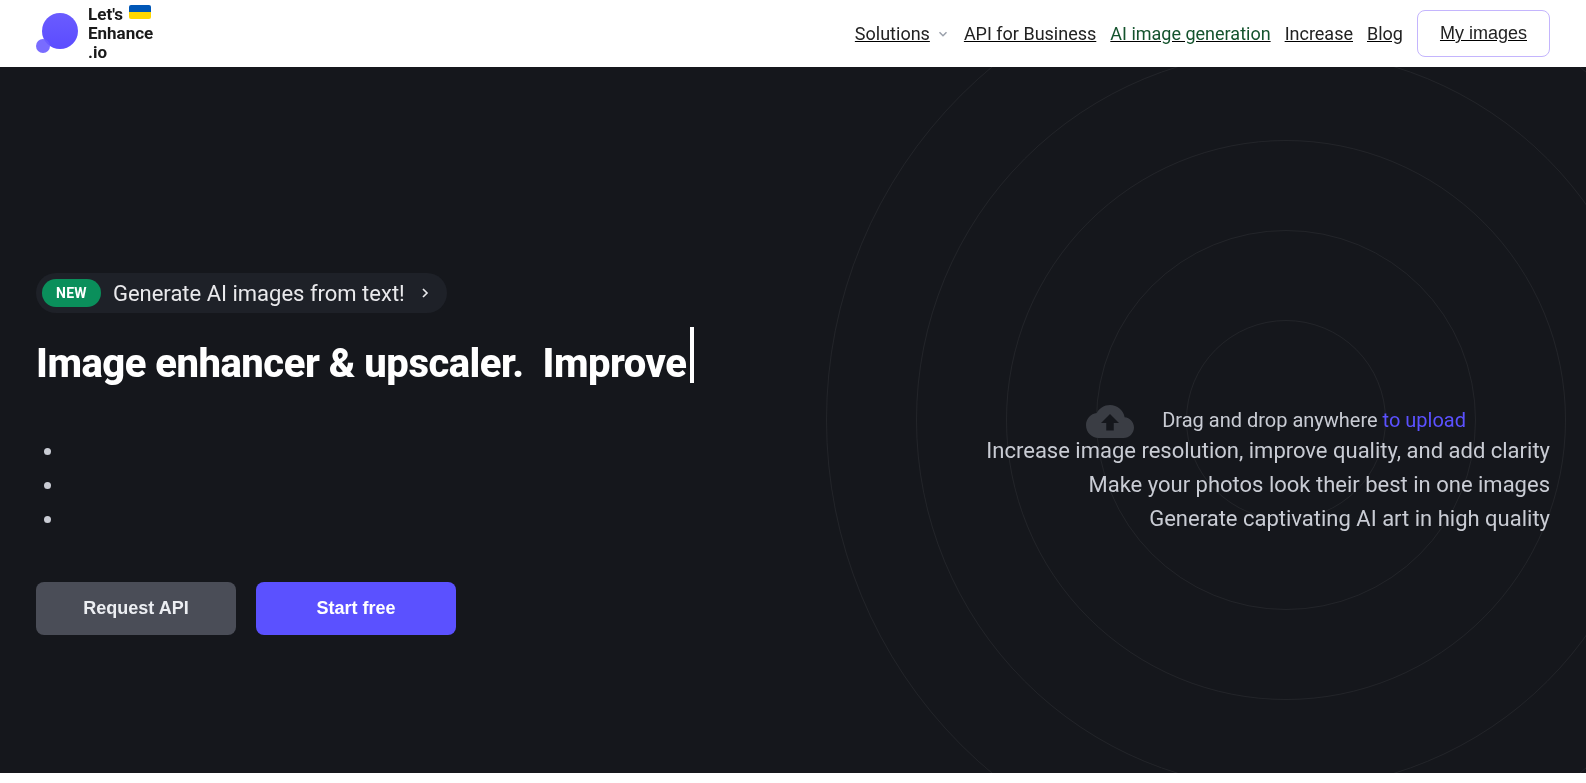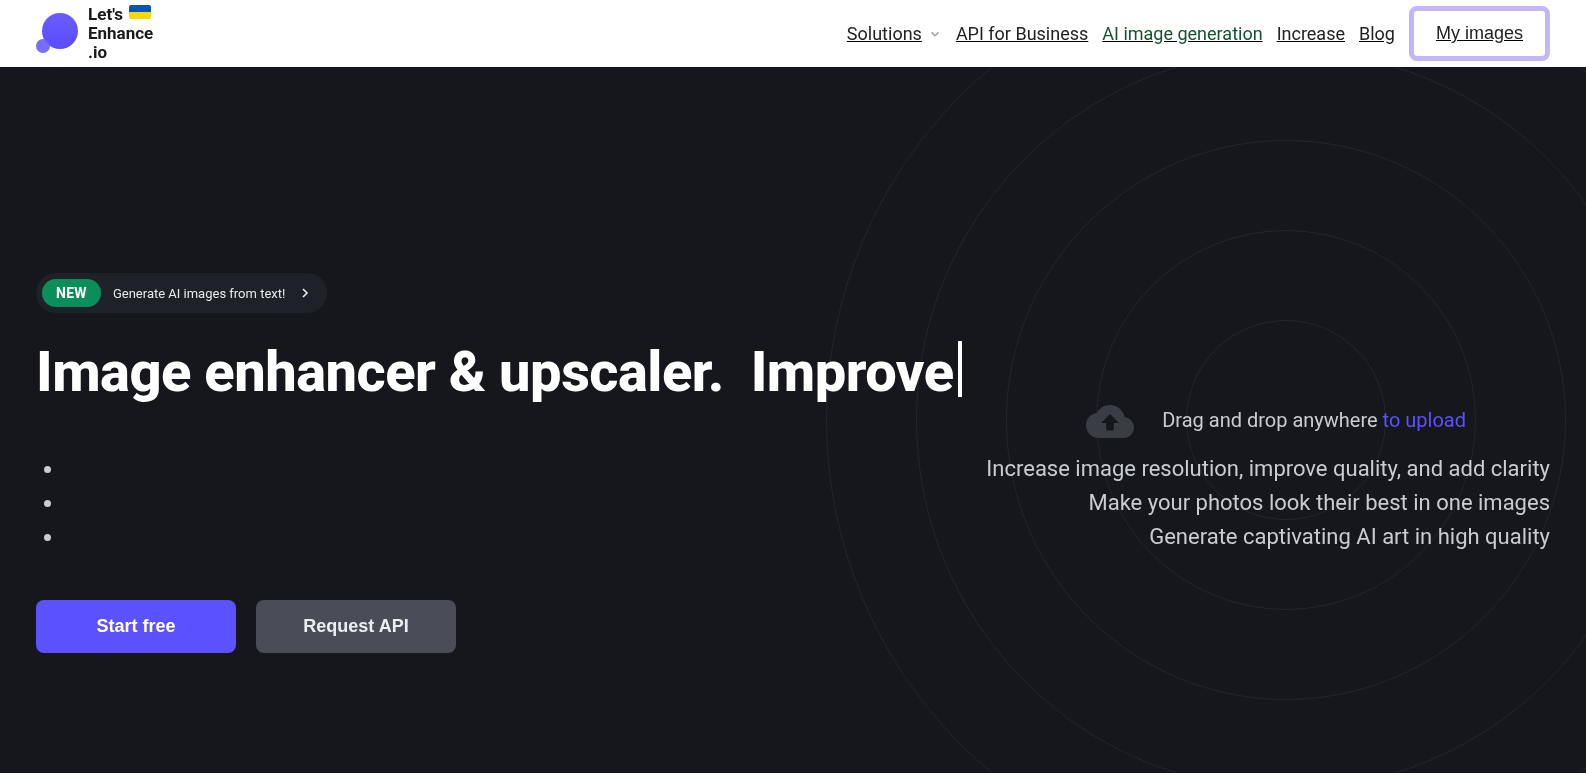--- a/index.html
+++ b/index.html
@@ -11,43 +11,43 @@
 .logo-mark { width: 42px; height: 42px; position: relative; }
 .logo-mark .big { position: absolute; width: 36px; height: 36px; border-radius: 50%; background: linear-gradient(180deg, #6a5cff 0%, #5b4cff 100%); top: 0; right: 0; }
 .logo-mark .small { position: absolute; width: 14px; height: 14px; border-radius: 50%; background: #6a5cff; bottom: 2px; left: 0; opacity: 0.9; }
 .logo-text { line-height: 1.1; font-weight: 700; font-size: 17px; color: #1a1a1a; }
 .flag { width: 22px; height: 14px; display: inline-block; vertical-align: top; border-radius: 2px; background: linear-gradient(to bottom, #0057b7 0 50%, #ffd700 50% 100%); margin-left: 6px; }
 
 .nav { margin-left: auto; display: flex; align-items: center; gap: 14px; text-decoration: underline; }
 .nav-item { font-size: 18px; color: #222; cursor: pointer; display: flex; align-items: center; gap: 6px; }
 .nav-item.ai { color: #14532d; }
 .chevron-down { width: 14px; height: 14px; }
-.my-images { border: 5px solid #c4b5fd; border-radius: 8px; padding: 12px 22px; font-size: 18px; color: #222; background: #fff; cursor: pointer; }
+.my-images { border: 1px solid #c4b5fd; border-radius: 8px; padding: 12px 22px; font-size: 18px; color: #222; background: #fff; cursor: pointer; }
 
 
 .hero { background: #15171c; min-height: 706px; position: relative; overflow: hidden; padding: 56px 36px 28px 36px; color: #fff; }
 
 
 .rings { position: absolute; right: -200px; top: 50%; transform: translateY(-50%); width: 1000px; height: 1000px; pointer-events: none; }
 .ring { position: absolute; border: 1px solid rgba(255,255,255,0.06); border-radius: 50%; top: 50%; left: 50%; transform: translate(-50%, -50%); }
 .r1 { width: 200px; height: 200px; }
 .r2 { width: 380px; height: 380px; }
 .r3 { width: 560px; height: 560px; }
 .r4 { width: 740px; height: 740px; }
 .r5 { width: 920px; height: 920px; }
 
 
 .spacer-top { height: 150px; }
 .pill { display: inline-flex; align-items: center; background: #1e2128; border-radius: 999px; padding: 6px 14px 6px 6px; gap: 12px; cursor: pointer; }
 .pill .badge { background: #0a8f5b; color: #fff; font-weight: 700; font-size: 14px; padding: 6px 14px; border-radius: 999px; letter-spacing: 0.3px; }
-.pill .pill-text { font-size: 13px; color: #e9e9ec; }
+.pill .pill-text { font-size: 22px; color: #e9e9ec; }
 .pill .chev { width: 16px; height: 16px; color: #e9e9ec; }
 
 
-.title { font-weight: 800; font-size: 56px; line-height: 1.1; margin-top: 28px; letter-spacing: -0.5px; }
+.title { font-weight: 800; font-size: 40px; line-height: 1.1; margin-top: 14px; letter-spacing: -0.5px; }
 .cursor { display: inline-block; width: 4px; height: 56px; background: #fff; vertical-align: -6px; margin-left: 4px; }
 
 
 .bullets { margin-top: 48px; padding-left: 28px; text-align: right; }
 .bullets li { font-size: 22px; color: #c9ccd4; line-height: 1.55; }
 
 
 .ctas { margin-top: 46px; display: flex; gap: 20px; }
 .btn { border: none; border-radius: 8px; font-size: 18px; font-weight: 600; padding: 16px 40px; cursor: pointer; min-width: 200px; }
 .btn-primary { background: #5b51ff; color: #fff; }
@@ -113,22 +113,22 @@
     &nbsp;<span>Improve</span><span class="cursor"></span>
   </h1>
 
   <ul class="bullets">
     <li>Increase image resolution, improve quality, and add clarity</li>
     <li>Make your photos look their best in one images</li>
     <li>Generate captivating AI art in high quality</li>
   </ul>
 
   <div class="ctas">
+    <button class="btn btn-secondary">Request API</button>
     <button class="btn btn-primary">Start free</button>
-    <button class="btn btn-secondary">Request API</button>
   </div>
 
   <div class="upload">
     <svg class="cloud-icon" viewBox="0 0 64 48" fill="currentColor">
       <path d="M51.5 20.2C49.8 10.9 41.7 4 32 4c-7.7 0-14.4 4.4-17.7 10.8C6.2 15.7 0 22.6 0 31c0 9.4 7.6 17 17 17h33c7.7 0 14-6.3 14-14 0-7.4-5.7-13.4-12.5-13.8zM37 28v10h-10V28h-7l12-12 12 12h-7z"></path>
     </svg>
     <div class="upload-text">
       <span>Drag and drop anywhere </span><span class="link">to upload</span>
     </div>
   </div>

